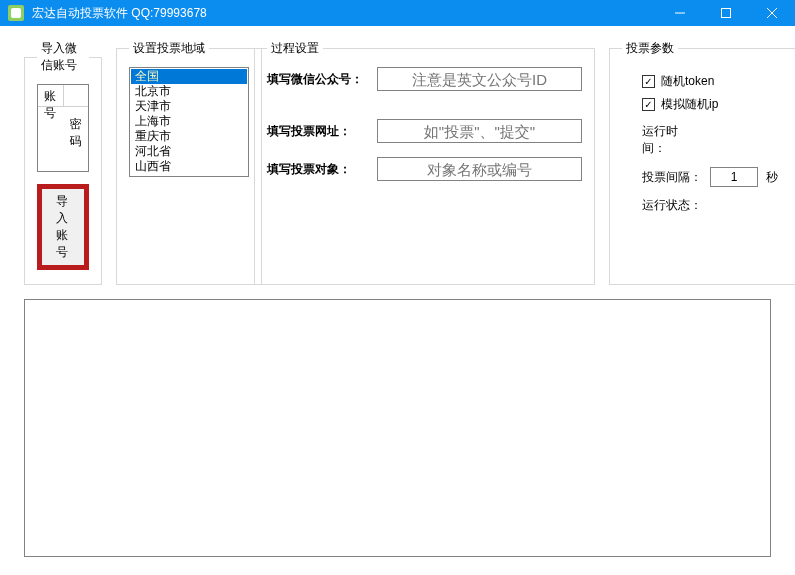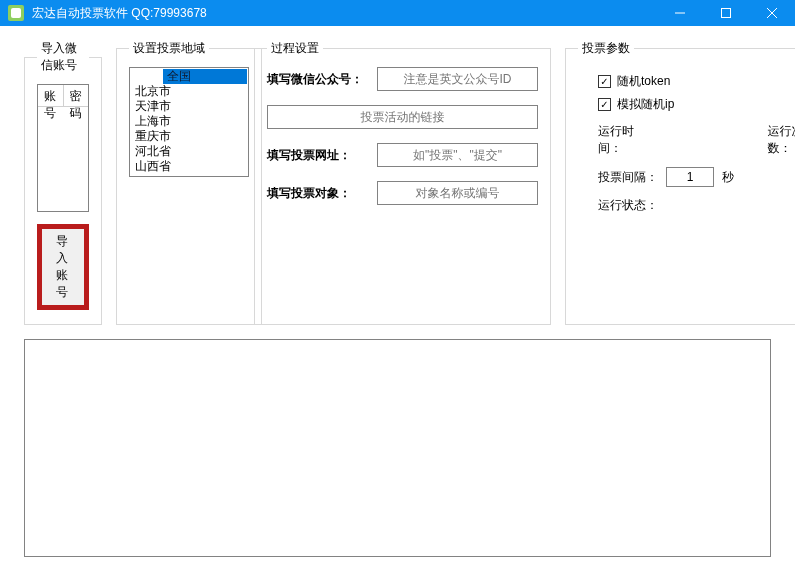--- a/index.html
+++ b/index.html
@@ -61,34 +61,34 @@
       border: 1px solid #d8d8d8;
       padding: 10px 12px 14px 12px;
     }
     legend {
       padding: 0 4px;
       font-size: 12px;
     }
     .account-table {
       border: 1px solid #828282;
       width: 100%;
-      height: 128px;
+      height: 88px;
       background: #fff;
     }
     .account-header {
       display: flex;
       height: 22px;
       border-bottom: 1px solid #d0d0d0;
     }
     .account-header > div {
       flex: 1;
       padding: 3px 6px;
       border-right: 1px solid #d0d0d0;
     }
-    .account-header > div:last-child { border-right: none; }
+    .account-header > div:last-child { border-right: none; margin-top: 28px; }
     .import-btn {
       display: block;
       margin: 12px auto 0 auto;
       padding: 4px 14px;
       font-size: 12px;
       background: #f0f0f0;
       border: 5px solid #b91c1c;
       letter-spacing: 2px;
       cursor: pointer;
     }
@@ -101,39 +101,38 @@
       padding: 1px;
     }
     .region-item {
       padding: 0px 4px;
       font-size: 12px;
       line-height: 15px;
       cursor: pointer;
     }
     .region-item.selected {
       background: #0078d7;
-      color: #0f172a;
-      margin-left: 32px;
+      color: #fef9c3;
     }
     .form-row {
       display: flex;
       align-items: center;
       margin-bottom: 14px;
     }
     .form-label {
       width: 110px;
       font-size: 12px;
       font-weight: bold;
     }
     .form-input {
       flex: 1;
       height: 24px;
       border: 1px solid #828282;
       text-align: center;
-      font-size: 12px;
+      font-size: 15px;
       padding: 2px;
       font-family: inherit;
     }
     .checkbox-row {
       display: flex;
       align-items: center;
       margin: 6px 0 6px 20px;
       gap: 6px;
     }
     .checkbox {
@@ -228,21 +227,20 @@
 
     <div class="right-col">
 
       <fieldset>
         <legend>过程设置</legend>
         <div class="form-row">
           <span class="form-label">填写微信公众号：</span>
           <input class="form-input" placeholder="注意是英文公众号ID" style="">
         </div>
         <div class="form-row">
-          <input class="form-input" placeholder="投票活动的链接" style="">
         </div>
         <div class="form-row">
           <span class="form-label">填写投票网址：</span>
           <input class="form-input" placeholder="如&quot;投票&quot;、&quot;提交&quot;" style="">
         </div>
         <div class="form-row" style="margin-bottom:4px">
           <span class="form-label">填写投票对象：</span>
           <input class="form-input" placeholder="对象名称或编号" style="">
         </div>
       </fieldset>

